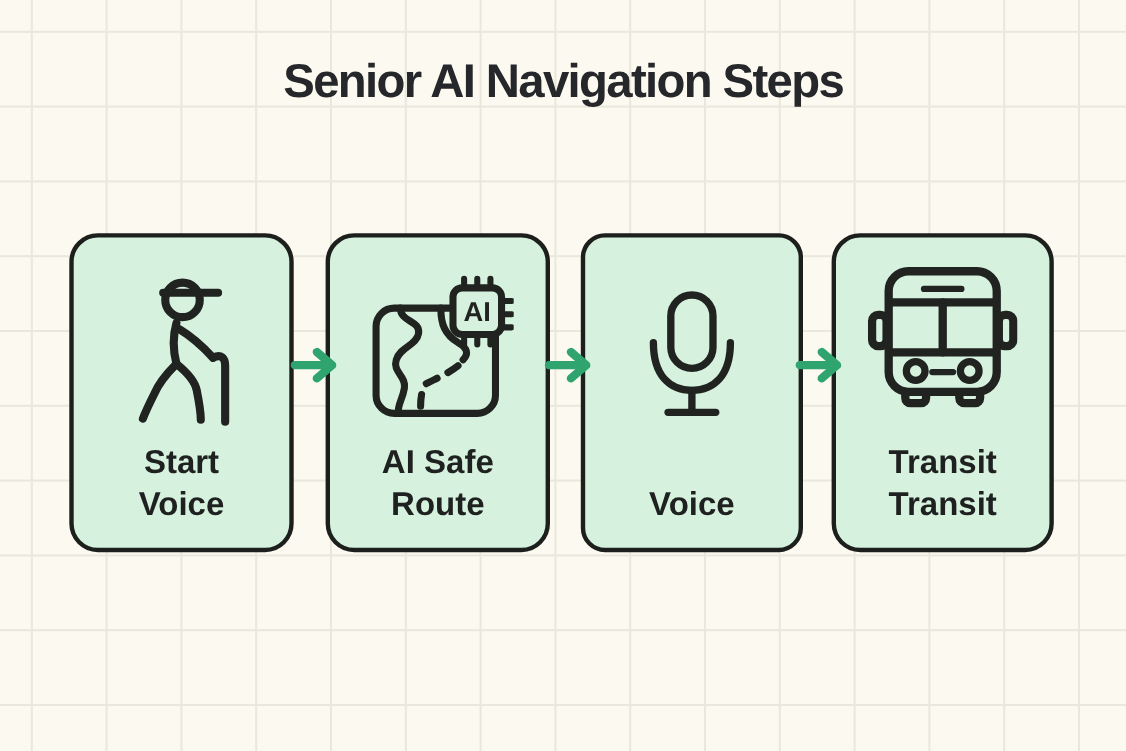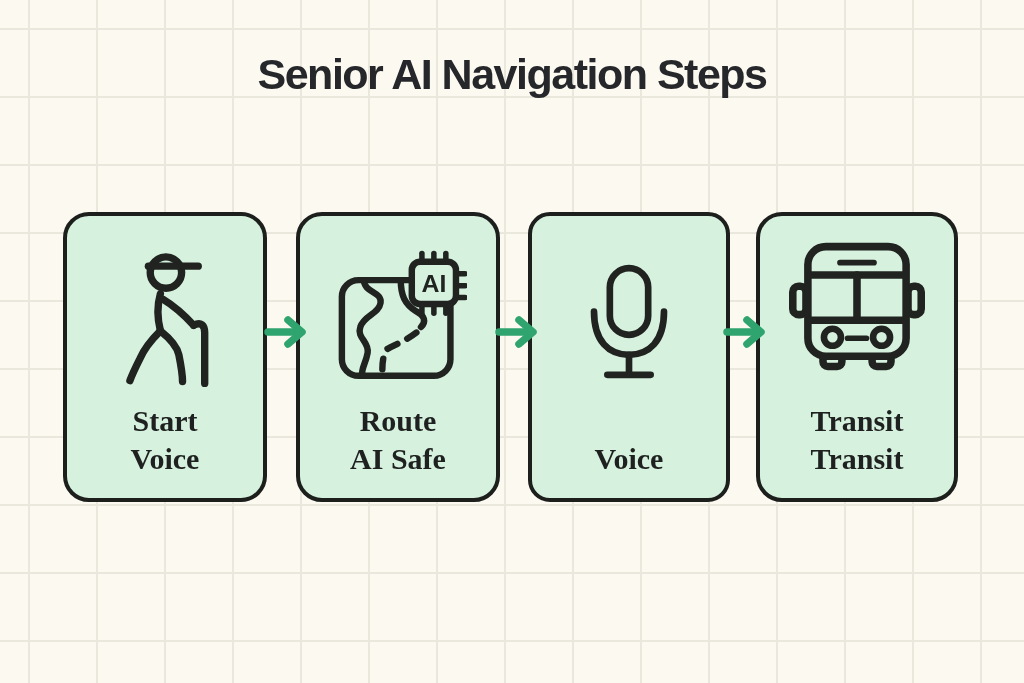--- a/index.html
+++ b/index.html
@@ -32,21 +32,20 @@
   }
   .card .iconwrap{
     height:188px;display:flex;align-items:center;justify-content:center;
     margin-top:14px;
   }
   .card .label{
     margin-bottom:20px;
     text-align:center;
     font-size:30px;font-weight:700;line-height:1.26;
     color:#1f2120;
-    font-family:Liberation Serif, serif;
   }
   .card1{left:63px;}
   .card2{left:296px;}
   .card3{left:528px;width:202px;border-radius:22px;}
   .card4{left:756px;width:202px;gap:17px;}
   .arrow{
     position:absolute;top:315px;width:44px;height:34px;z-index:5;
   }
   .arrow1{left:264px;}
   .arrow2{left:495px;}
@@ -110,22 +109,22 @@
             <path d="M136 55 H148"></path>
           <path d="M101 60 V72"></path>
             <path d="M114 60 V72"></path>
             <path d="M127 60 V72"></path>
         </g>
         <rect x="90" y="16" width="48" height="46" rx="9" fill="#d6f2de" stroke="#212321" stroke-width="7"></rect>
         <text class="chip-text" x="114" y="49" text-anchor="middle" fill="#212321">AI</text>
       </svg>
     </div>
     <div class="label">
+      <div>AI Safe</div>
       <div>Route</div>
-      <div>AI Safe</div>
     </div>
   </div>
 
   <div class="arrow arrow2">
     <svg viewBox="0 0 44 34" width="44" height="34">
       <g fill="none" stroke="#2fa46f" stroke-width="7.5" stroke-linecap="round" stroke-linejoin="round">
         <path d="M4 17 H30"></path>
         <path d="M24 5 L38 17 L24 29"></path>
       </g>
     </svg>

